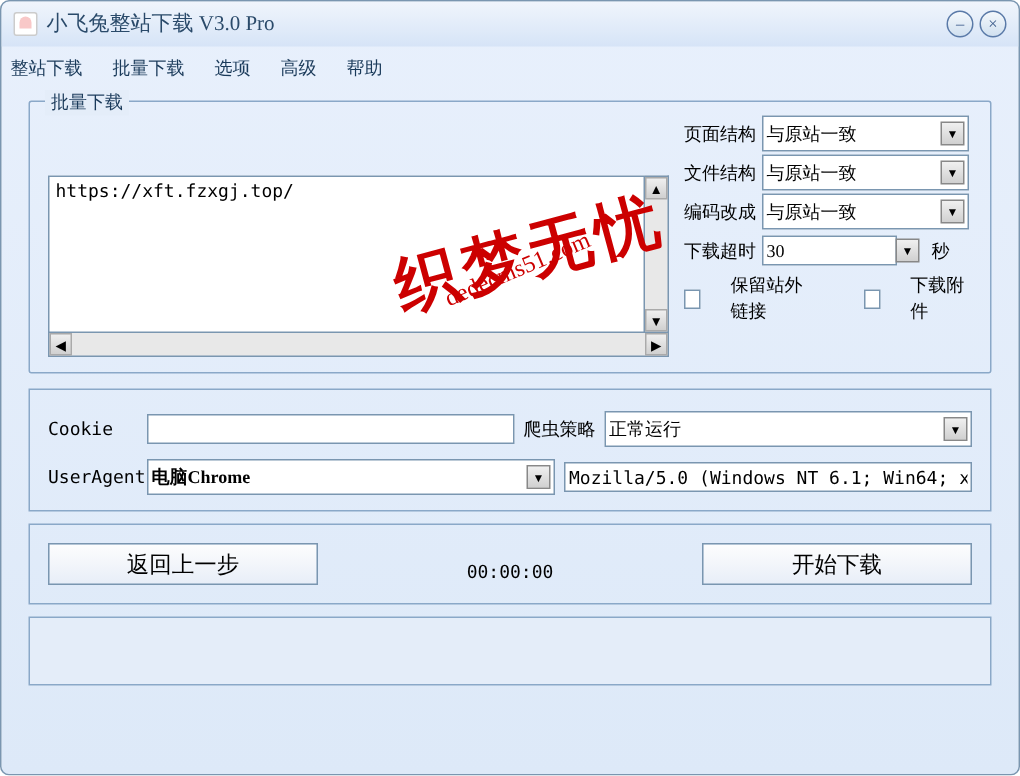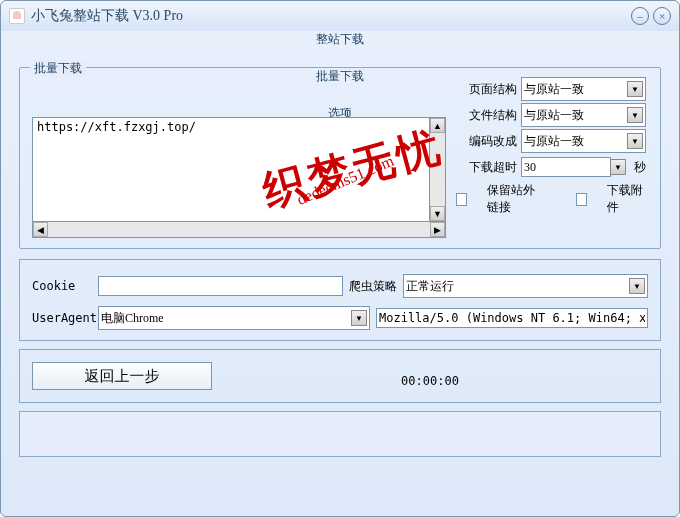--- a/index.html
+++ b/index.html
@@ -4,52 +4,52 @@
 <style>
 * { box-sizing: border-box; margin: 0; padding: 0; }
 body { font-family: "SimSun", "宋体", serif; font-size: 12px; background: #fff; }
 .window { width: 680px; height: 517px; border: 1px solid #7a96b0; background: linear-gradient(#e8f0fc 0, #dde9f8 100%); border-radius: 6px; position: relative; overflow: hidden; }
 .titlebar { height: 30px; display: flex; align-items: center; padding: 0 8px; background: linear-gradient(#f0f5fc, #d6e4f7); border-radius: 6px 6px 0 0; }
 .app-icon { width: 16px; height: 16px; background: #fff; border: 1px solid #ccc; border-radius: 2px; margin-right: 6px; position: relative; }
 .app-icon::after { content: ""; position: absolute; width: 8px; height: 8px; background: #f8c8c8; border-radius: 50% 50% 0 0; top: 2px; left: 3px; }
 .title-text { font-size: 14px; color: #2a4a6a; font-weight: normal; }
 .win-controls { margin-left: auto; display: flex; gap: 4px; }
 .win-btn { width: 18px; height: 18px; border-radius: 50%; border: 1px solid #5a7aa8; background: linear-gradient(#f4f8fc, #d0e0f0); display: flex; align-items: center; justify-content: center; cursor: pointer; font-size: 11px; color: #3a5a8a; }
-.menubar { height: 28px; display: flex; align-items: center; padding: 0 6px; gap: 20px; flex-direction: column; }
+.menubar { height: 28px; display: flex; align-items: center; padding: 0 6px; gap: 20px; }
 .menu-item { color: #1a3a5a; cursor: pointer; }
 .content { padding: 8px 18px; }
 .fieldset { border: 1px solid #8aa8c8; border-radius: 2px; padding: 10px 12px; margin-bottom: 10px; position: relative; }
 .legend { position: absolute; top: -8px; left: 10px; background: #e4edf9; padding: 0 4px; color: #1a3a5a; }
 .top-row { display: flex; gap: 10px; }
 .textarea-wrap { flex: 1; position: relative; display: flex; margin-top: 39px; }
 .textarea { width: 398px; height: 105px; border: 1px solid #7a96b0; background: #fff; font-family: monospace; font-size: 12px; padding: 2px 4px; resize: none; outline: none; }
 .vscroll { width: 16px; height: 105px; border: 1px solid #7a96b0; border-left: none; background: #e8e8e8; display: flex; flex-direction: column; }
 .hscroll { width: 414px; height: 16px; border: 1px solid #7a96b0; border-top: none; background: #e8e8e8; display: flex; margin-top: 0; }
 .scroll-btn { background: linear-gradient(#f0f0f0, #d0d0d0); border: 1px solid #aaa; display: flex; align-items: center; justify-content: center; font-size: 9px; cursor: pointer; }
 .vscroll .scroll-btn { height: 15px; }
 .vscroll .track { flex: 1; }
 .hscroll .scroll-btn { width: 15px; }
 .hscroll .track { flex: 1; }
 .right-opts { width: 190px; }
 .opt-row { display: flex; align-items: center; margin-bottom: 4px; height: 22px; }
-.opt-label { width: 52px; color: #000; margin-left: 13px; }
+.opt-label { width: 52px; color: #000; }
 .select { flex: 1; height: 24px; border: 1px solid #7a96b0; background: #fff; display: flex; align-items: center; padding: 0 2px; position: relative; cursor: pointer; }
 .select-text { flex: 1; font-size: 12px; }
 .select-arrow { width: 16px; height: 16px; background: linear-gradient(#f0f0f0, #d0d0d0); border: 1px solid #888; display: flex; align-items: center; justify-content: center; font-size: 8px; }
 .num-input { width: 90px; height: 20px; border: 1px solid #7a96b0; background: #fff; padding: 0 2px; display: flex; align-items: center; }
 .num-input input { border: none; width: 100%; outline: none; font-family: inherit; font-size: 12px; }
 .unit { margin-left: 8px; }
 .chk-row { display: flex; align-items: center; gap: 20px; margin-top: 4px; }
 .checkbox { width: 13px; height: 13px; border: 1px solid #7a96b0; background: #fff; cursor: pointer; }
 .field-row { display: flex; align-items: center; margin-bottom: 8px; gap: 6px; }
 .text-input { height: 20px; border: 1px solid #7a96b0; background: #fff; padding: 0 2px; outline: none; font-family: monospace; font-size: 12px; }
 .cookie-input { flex: 1; }
 .ua-input { flex: 1; }
 .crawl-select { width: 84px; }
-.ua-select { width: 84px; }
+.ua-select { width: 84px; font-weight: bold; }
 .fieldset2 { border: 1px solid #8aa8c8; padding: 14px 12px 10px; margin-bottom: 8px; }
 .action-row { display: flex; align-items: center; }
 .big-btn { width: 180px; height: 28px; border: 1px solid #7a96b0; background: linear-gradient(#fdfdfd, #e8eef8); cursor: pointer; font-family: inherit; font-size: 15px; display: flex; align-items: center; justify-content: center; }
 .timer { flex: 1; text-align: center; font-family: monospace; padding-top: 10px; }
 .progress-box { border: 1px solid #8aa8c8; height: 46px; background: #e4edf9; }
 .watermark { position: absolute; top: 140px; left: 260px; pointer-events: none; transform: rotate(-15deg); font-family: "KaiTi", serif; }
 .wm-cn { font-size: 42px; color: #c00; font-weight: bold; letter-spacing: 4px; }
 .wm-en { font-size: 16px; color: #c00; position: absolute; top: 28px; left: 30px; transform: rotate(-8deg); }
 .lbl { font-family: monospace; }
 </style>
@@ -152,20 +152,21 @@
           <span class="select-arrow">▼</span>
         </div>
         <input class="text-input ua-input" value="Mozilla/5.0 (Windows NT 6.1; Win64; x64) AppleWebKit/537.36 (KHTML, " style="">
       </div>
     </div>
 
     <div class="fieldset2" style="padding:12px">
       <div class="action-row">
         <button class="big-btn">返回上一步</button>
         <div class="timer">00:00:00</div>
+        <button class="big-btn">开始下载</button>
       </div>
     </div>
 
     <div class="progress-box"></div>
 
   </div>
 
   <div class="watermark">
     <div class="wm-cn">织梦无忧</div>
     <div class="wm-en">dedecms51.com</div>

